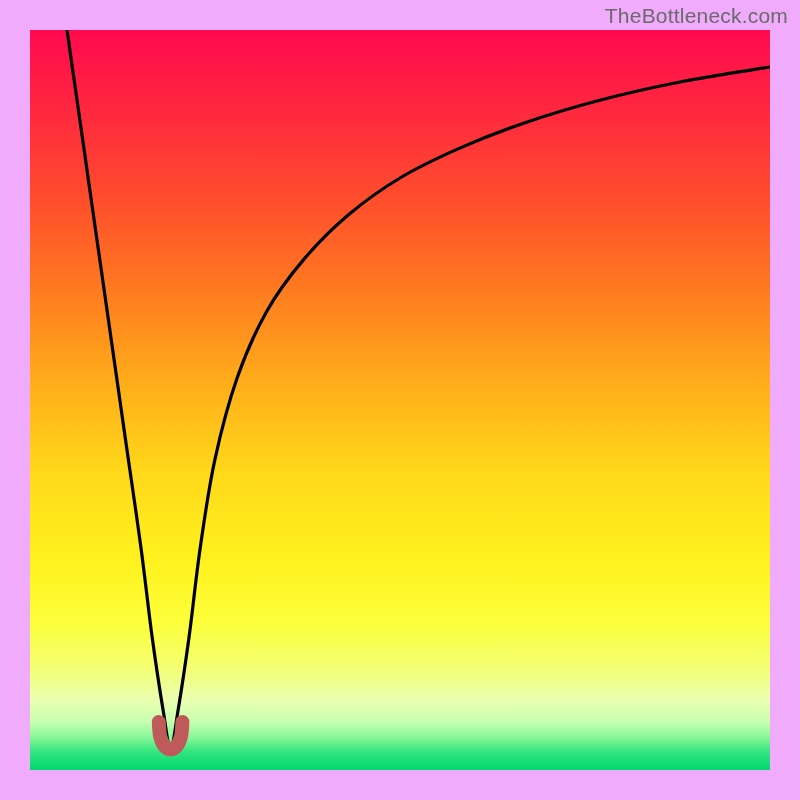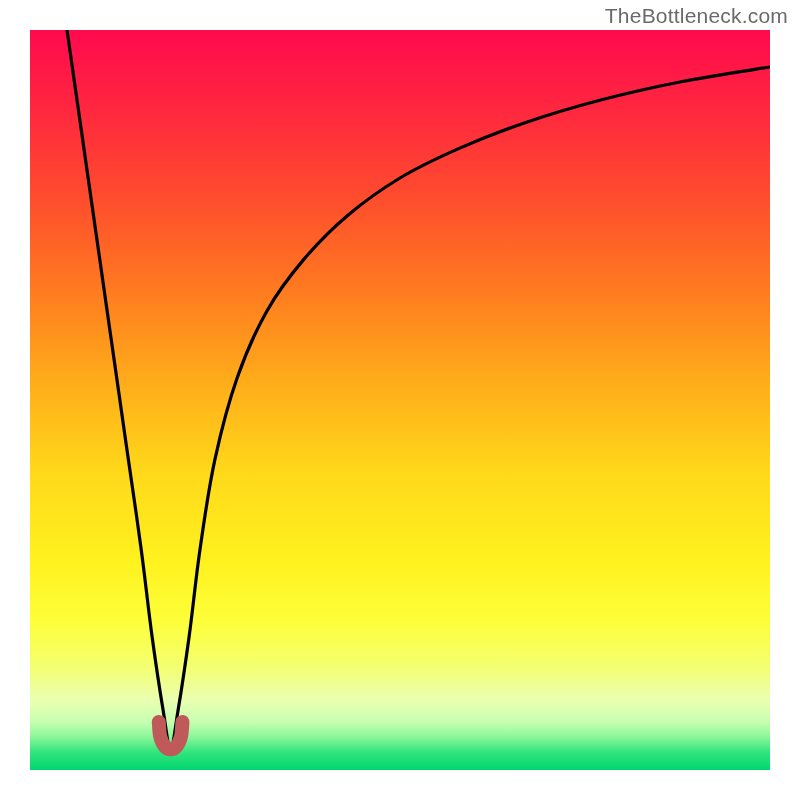--- a/index.html
+++ b/index.html
@@ -8,21 +8,21 @@
     width: 800px;
     height: 800px;
     overflow: hidden;
     background: #000;
     font-family: Arial, Helvetica, sans-serif;
   }
   .frame {
     position: absolute;
     top: 0; left: 0;
     width: 800px; height: 800px;
-    background: #ffffff;
+    background: #f0abfc;
   }
   .plot {
     position: absolute;
     top: 30px;
     left: 30px;
     width: 740px;
     height: 740px;
     overflow: hidden;
   }
   .watermark {

